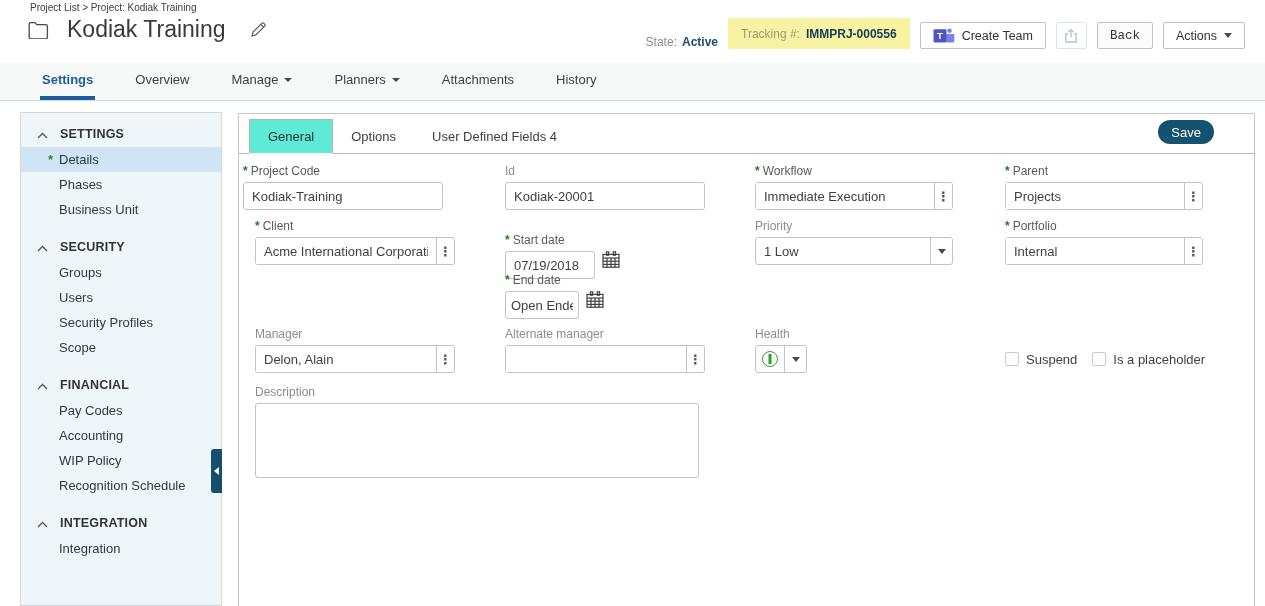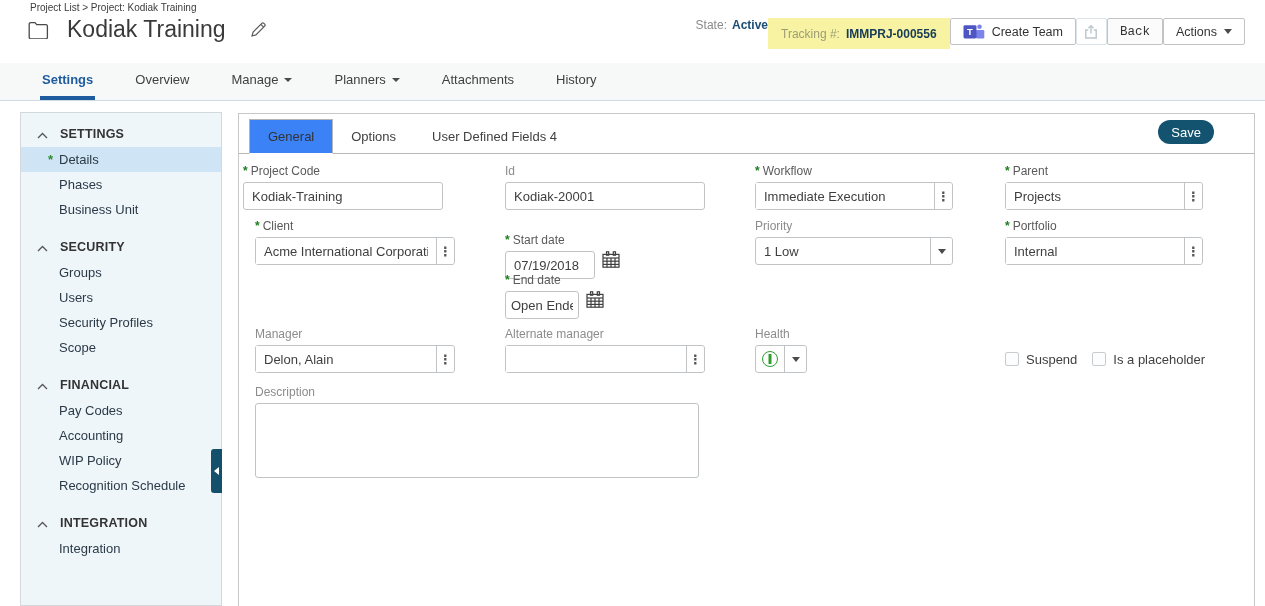--- a/index.html
+++ b/index.html
@@ -4,21 +4,21 @@
 <style>
   * { margin:0; padding:0; box-sizing:border-box; }
   body { font-family:"Liberation Sans","DejaVu Sans",sans-serif; background:#fff; }
   .screen { position:relative; width:1265px; height:606px; background:#fff; overflow:hidden; color:#3f3f3f; }
 
   
   .breadcrumb { position:absolute; left:30px; top:2px; font-size:10px; color:#3c3c3c; cursor:pointer; }
   .title-row { position:absolute; left:28px; top:16px; display:flex; align-items:center; gap:18px; }
   .title-row h1 { font-size:23px; font-weight:400; color:#3a3a3a; }
   .pencil-btn { margin-left:6px; cursor:pointer; display:flex; }
-  .header-right { position:absolute; right:20px; top:18px; display:flex; align-items:flex-start; }
+  .header-right { position:absolute; right:20px; top:18px; display:flex; align-items:flex-end; gap:10px; }
   .state { font-size:12px; display:flex; gap:5px; align-items:center; white-space:nowrap; }
   .state-label { color:#8a8a8a; }
   .state-value { color:#1b4e75; font-weight:bold; }
   .tracking { display:flex; align-items:center; gap:6px; height:31px; padding:0 13px; background:#f7f3a3; font-size:12px; white-space:nowrap; }
   .t-label { color:#9c9c75; }
   .t-value { color:#173c58; font-weight:bold; }
   .btn { display:flex; align-items:center; justify-content:center; gap:7px; height:27px; padding:0 12px;
          background:#fff; border:1px solid #c3c3c3; border-radius:2px; font-size:12.5px; color:#333;
          font-family:inherit; cursor:pointer; white-space:nowrap; }
   .btn.icon-only { width:31px; padding:0; border-color:#dce3e8; }
@@ -45,21 +45,21 @@
   .mod-star { position:absolute; left:27px; top:5px; color:#2e8b2e; font-weight:bold; font-size:13px; }
   .collapse-handle { position:absolute; left:190px; top:336px; width:11px; height:44px; background:#14506b;
                      border-radius:3px 0 0 3px; cursor:pointer; display:flex; align-items:center; justify-content:center; }
   .tri-left { width:0; height:0; border-top:4px solid transparent; border-bottom:4px solid transparent; border-right:5px solid #fff; }
 
   
   .panel { position:absolute; left:238px; top:113px; width:1017px; height:493px; background:#fff;
            border:1px solid #c8c8c8; border-bottom:none; }
   .ptabs { position:relative; height:40px; border-bottom:1px solid #b8b8b8; display:flex; align-items:flex-end; padding-left:10px; }
   .ptab { font-size:13px; color:#3f3f3f; padding:9px 18px; cursor:pointer; }
-  .ptab.active { background:#3b82f6; border:1px solid #b5b5b5; border-bottom:1px solid #fff; margin-bottom:-1px; color:#333; }
+  .ptab.active { background:#5eead4; border:1px solid #b5b5b5; border-bottom:1px solid #fff; margin-bottom:-1px; color:#333; }
   .save-btn { position:absolute; right:40px; top:6px; height:24px; padding:0 13px; background:#14536f; color:#fff;
               border:none; border-radius:13px; font-size:13px; font-family:inherit; cursor:pointer; }
 
   
   .field { position:absolute; }
   .flabel { font-size:12px; color:#8c8c8c; height:18px; white-space:nowrap; }
   .flabel .req { color:#1e7e1e; font-weight:bold; margin-right:3px; }
   .field.required .flabel { color:#5a5a5a; }
   .ctrl { display:flex; align-items:flex-start; }
   .inp { height:28px; border:1px solid #c0c4c6; border-radius:3px; padding:0 8px; font-size:13px;

